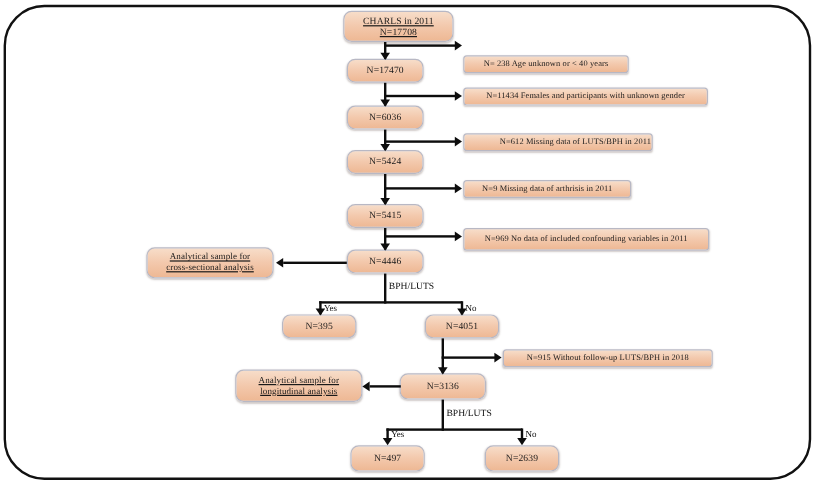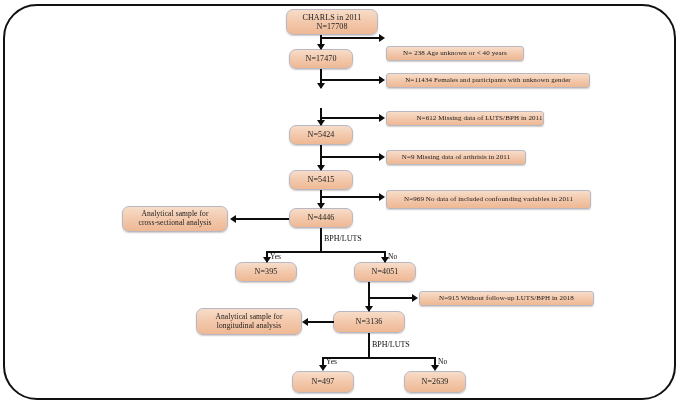--- a/index.html
+++ b/index.html
@@ -35,21 +35,21 @@
     display: flex;
     align-items: center;
     justify-content: center;
     text-align: center;
     line-height: 1.18;
     letter-spacing: .1px;
     box-shadow: 0 1px 1.5px rgba(90,70,60,.28);
     padding: 1px 4px;
   }
   .node .ln { display: block; white-space: nowrap; }
-  .node.two-line { flex-direction: column; }
+  .node.two-line { flex-direction: column; text-decoration: underline; }
 
   .excl {
     border-radius: 3px;
     justify-content: center;
   }
 
   
   .vline, .hline {
     position: absolute;
     background: #0d0d0d;
@@ -93,20 +93,23 @@
 
   <div class="node two-line" style="left:286px; top:9px; width:92px; height:26px; font-size:8px;">
     <span class="ln">CHARLS in 2011</span>
     <span class="ln">N=17708</span>
   </div>
 
   <div class="node" style="left:289px; top:49px; width:64px; height:20px; font-size:8px;">
     <span class="ln">N=17470</span>
   </div>
 
+  <div class="node" style="left:289px; top:88px; width:64px; height:20px; font-size:8px;">
+    <span class="ln">N=6036</span>
+  </div>
 
   <div class="node" style="left:289px; top:125px; width:64px; height:20px; font-size:8px;">
     <span class="ln">N=5424</span>
   </div>
 
   <div class="node" style="left:289px; top:170px; width:64px; height:20px; font-size:8px;">
     <span class="ln">N=5415</span>
   </div>
 
   <div class="node" style="left:289px; top:208px; width:64px; height:20px; font-size:8px;">

